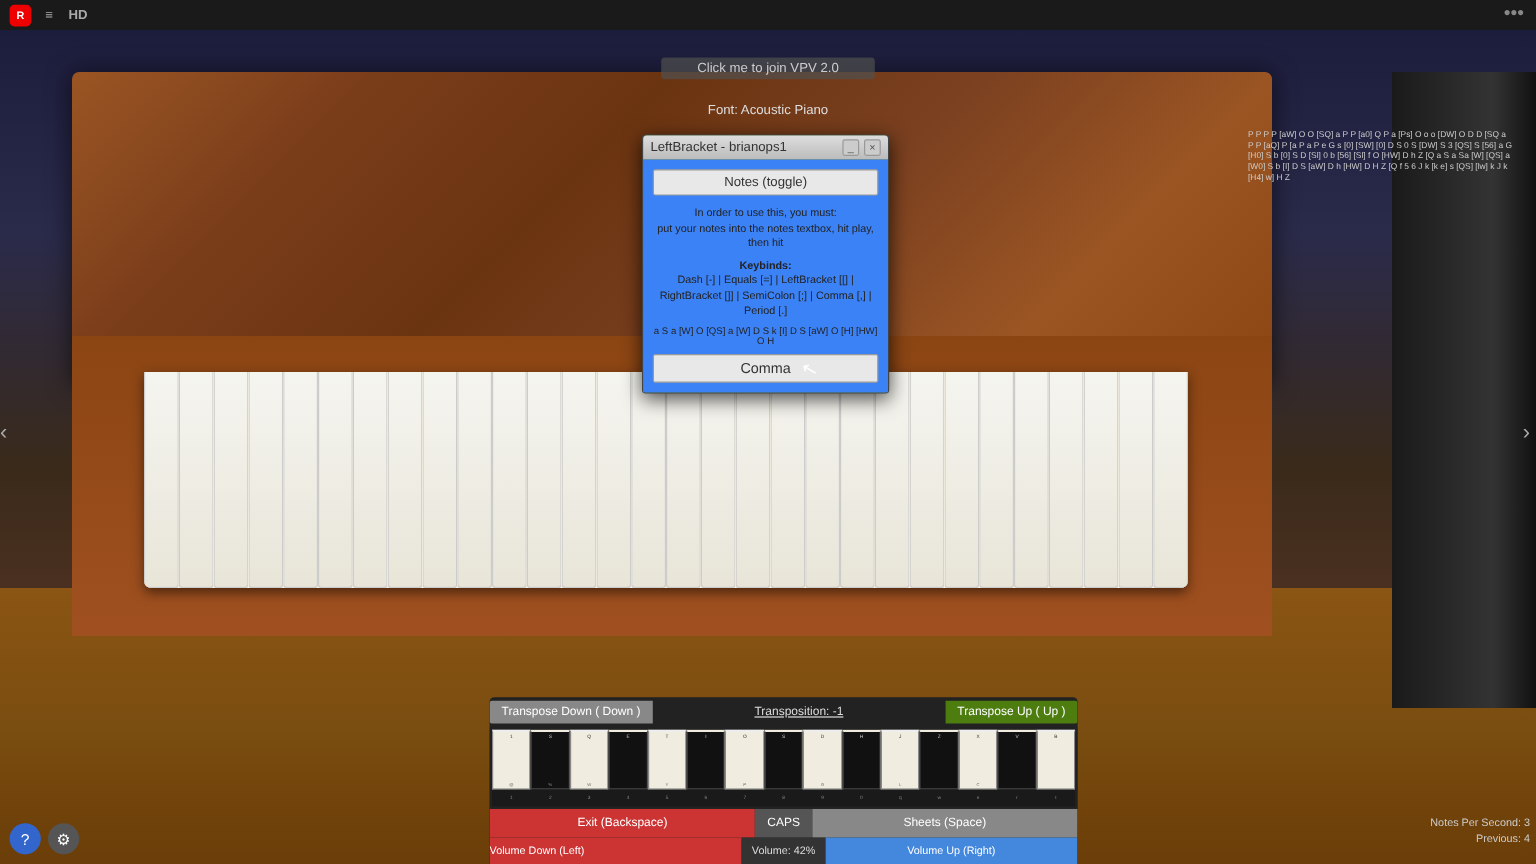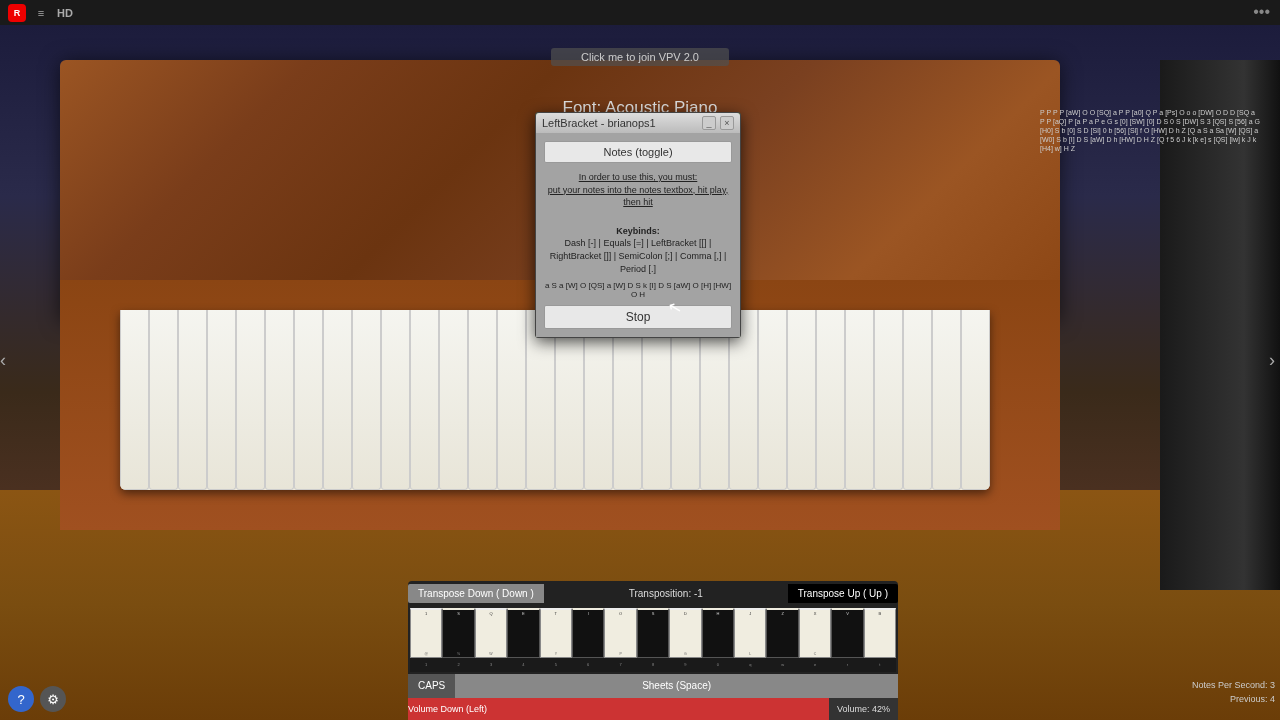--- a/index.html
+++ b/index.html
@@ -75,25 +75,25 @@
       color: #ccc;
       font-size: 11px;
       padding: 3px 30px;
       border-radius: 3px;
       white-space: nowrap;
     }
 
     
     .font-label {
       position: absolute;
-      top: 98px;
+      top: 86px;
       left: 50%;
       transform: translateX(-50%);
       color: #ddd;
-      font-size: 17px;
+      font-size: 11px;
     }
 
     
     .dialog {
       position: absolute;
       top: 112px;
       left: 535px;
       width: 206px;
       background: #5a7a3a;
       border: 1px solid #444;
@@ -126,43 +126,42 @@
       font-size: 9px;
       display: flex;
       align-items: center;
       justify-content: center;
       cursor: pointer;
       color: #555;
     }
 
     .dialog-content {
       padding: 8px;
-      background: #a3a3a3;
+      background: #3b82f6;
     }
 
     .notes-toggle-btn {
       width: 100%;
       background: #e8e8e8;
       border: 1px solid #999;
       border-radius: 2px;
       padding: 4px;
       font-size: 11px;
       cursor: pointer;
       text-align: center;
       margin-bottom: 8px;
       color: #333;
     }
 
     .dialog-instructions {
       font-size: 9px;
       color: #222;
       text-align: center;
       line-height: 1.4;
-      margin-bottom: 16px;
-      text-decoration: underline;
+      margin-bottom: 6px;
     }
 
     .keybinds-section {
       font-size: 9px;
       color: #222;
       text-align: center;
       line-height: 1.4;
       margin-bottom: 6px;
     }
 
@@ -228,24 +227,25 @@
       cursor: pointer;
       border-radius: 2px 0 0 2px;
       margin-left: 0;
     }
 
     .transpose-label {
       color: #ddd;
       font-size: 10px;
       flex: 1;
       text-align: center;
+      text-decoration: underline;
     }
 
     .transpose-up-btn {
-      background: #000000;
+      background: #4d7c0f;
       color: #fff;
       font-size: 10px;
       padding: 4px 10px;
       border: none;
       cursor: pointer;
       border-radius: 0 2px 2px 0;
     }
 
     .mini-piano-container {
       background: #222;
@@ -520,21 +520,21 @@
       <div class="notes-toggle-btn">Notes (toggle)</div>
       <div class="dialog-instructions">
         <span>In order to use this, you must:</span><br>
         <span>put your notes into the notes textbox, hit play, then hit</span><br>
       </div>
       <div class="keybinds-section">
         <strong>Keybinds:</strong><br>
         <span>Dash [-] | Equals [=] | LeftBracket [[] | RightBracket []] | SemiColon [;] | Comma [,] | Period [.]</span>
       </div>
       <div class="notes-display">a S a [W] O [QS] a [W] D S k [I] D S [aW] O [H] [HW] O H</div>
-      <div class="stop-btn">Stop</div>
+      <div class="stop-btn">Comma</div>
     </div>
   </div>
 
   <div class="side-arrow-left">‹</div>
   <div class="side-arrow-right" style="right:5px;">›</div>
 
   <div class="bottom-ui">
 
     <div class="transpose-row">
       <button class="transpose-down-btn">Transpose Down ( Down )</button>
@@ -615,27 +615,29 @@
         <div style="flex:1;text-align:center;font-size:4px;color:#888;line-height:14px;">0</div>
         <div style="flex:1;text-align:center;font-size:4px;color:#888;line-height:14px;">q</div>
         <div style="flex:1;text-align:center;font-size:4px;color:#888;line-height:14px;">w</div>
         <div style="flex:1;text-align:center;font-size:4px;color:#888;line-height:14px;">e</div>
         <div style="flex:1;text-align:center;font-size:4px;color:#888;line-height:14px;">r</div>
         <div style="flex:1;text-align:center;font-size:4px;color:#888;line-height:14px;">t</div>
       </div>
     </div>
 
     <div class="bottom-controls">
+      <button class="exit-btn">Exit (Backspace)</button>
       <button class="caps-btn">CAPS</button>
       <button class="sheets-btn">Sheets (Space)</button>
     </div>
 
     <div class="volume-row">
       <button class="vol-down-btn">Volume Down (Left)</button>
       <span class="vol-label">Volume: 42%</span>
+      <button class="vol-up-btn">Volume Up (Right)</button>
     </div>
   </div>
 
   <div class="bottom-left-icons">
     <div class="circle-icon icon-blue">?</div>
     <div class="circle-icon icon-gray">⚙</div>
   </div>
 
   <div class="bottom-right-stats">
     <div>Notes Per Second: 3</div>

